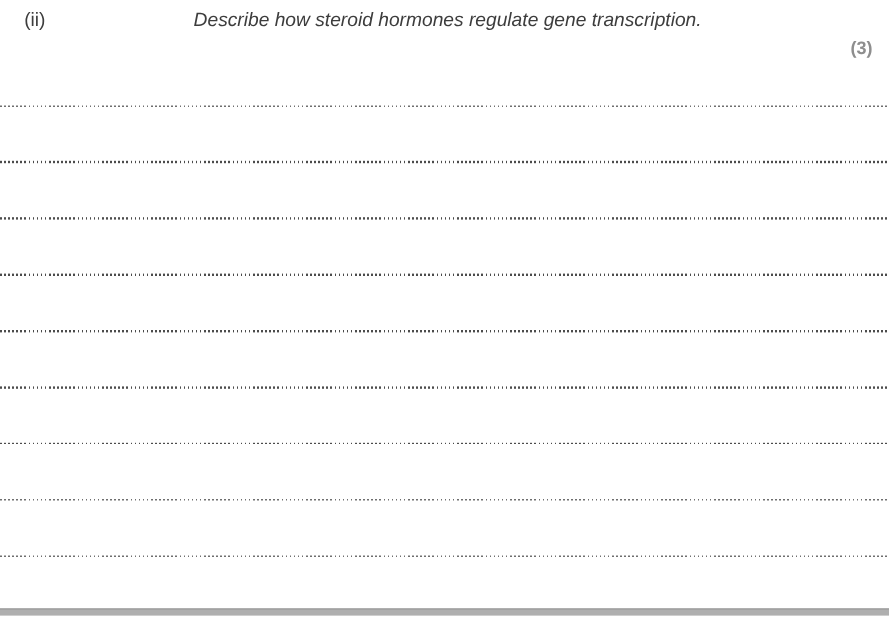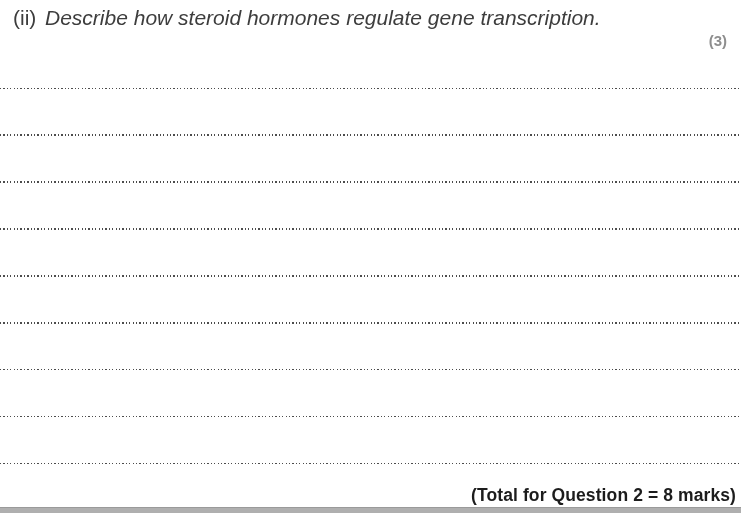--- a/index.html
+++ b/index.html
@@ -16,22 +16,23 @@
     font-family: "Liberation Sans", "DejaVu Sans", sans-serif;
   }
   .question-row {
     position: absolute;
     top: 8px;
     left: 13px;
     right: 40px;
     display: flex;
     align-items: baseline;
     color: #3d3d3d;
-    font-size: 21px;
+    font-size: 16px;
     line-height: 20px;
+    text-align: center;
   }
   .qnum {
     flex: 0 0 32px;
   }
   .qtext {
     flex: 1 1 auto;
     font-style: italic;
   }
   .marks {
     position: absolute;
@@ -98,17 +99,16 @@
       <div class="answer-line" style="top: 134.4px;"></div>
       <div class="answer-line" style="top: 181.3px;"></div>
       <div class="answer-line" style="top: 228.2px;"></div>
       <div class="answer-line" style="top: 275.1px;"></div>
       <div class="answer-line" style="top: 322px;"></div>
       <div class="answer-line" style="top: 368.9px;"></div>
       <div class="answer-line" style="top: 415.8px;"></div>
       <div class="answer-line" style="top: 462.7px;"></div>
     </div>
 
-  <div class="total">(Total for Question 2 = 8 marks)</div>
 
   <div class="footer-bar"></div>
 
 </div>
 
 </body></html>

